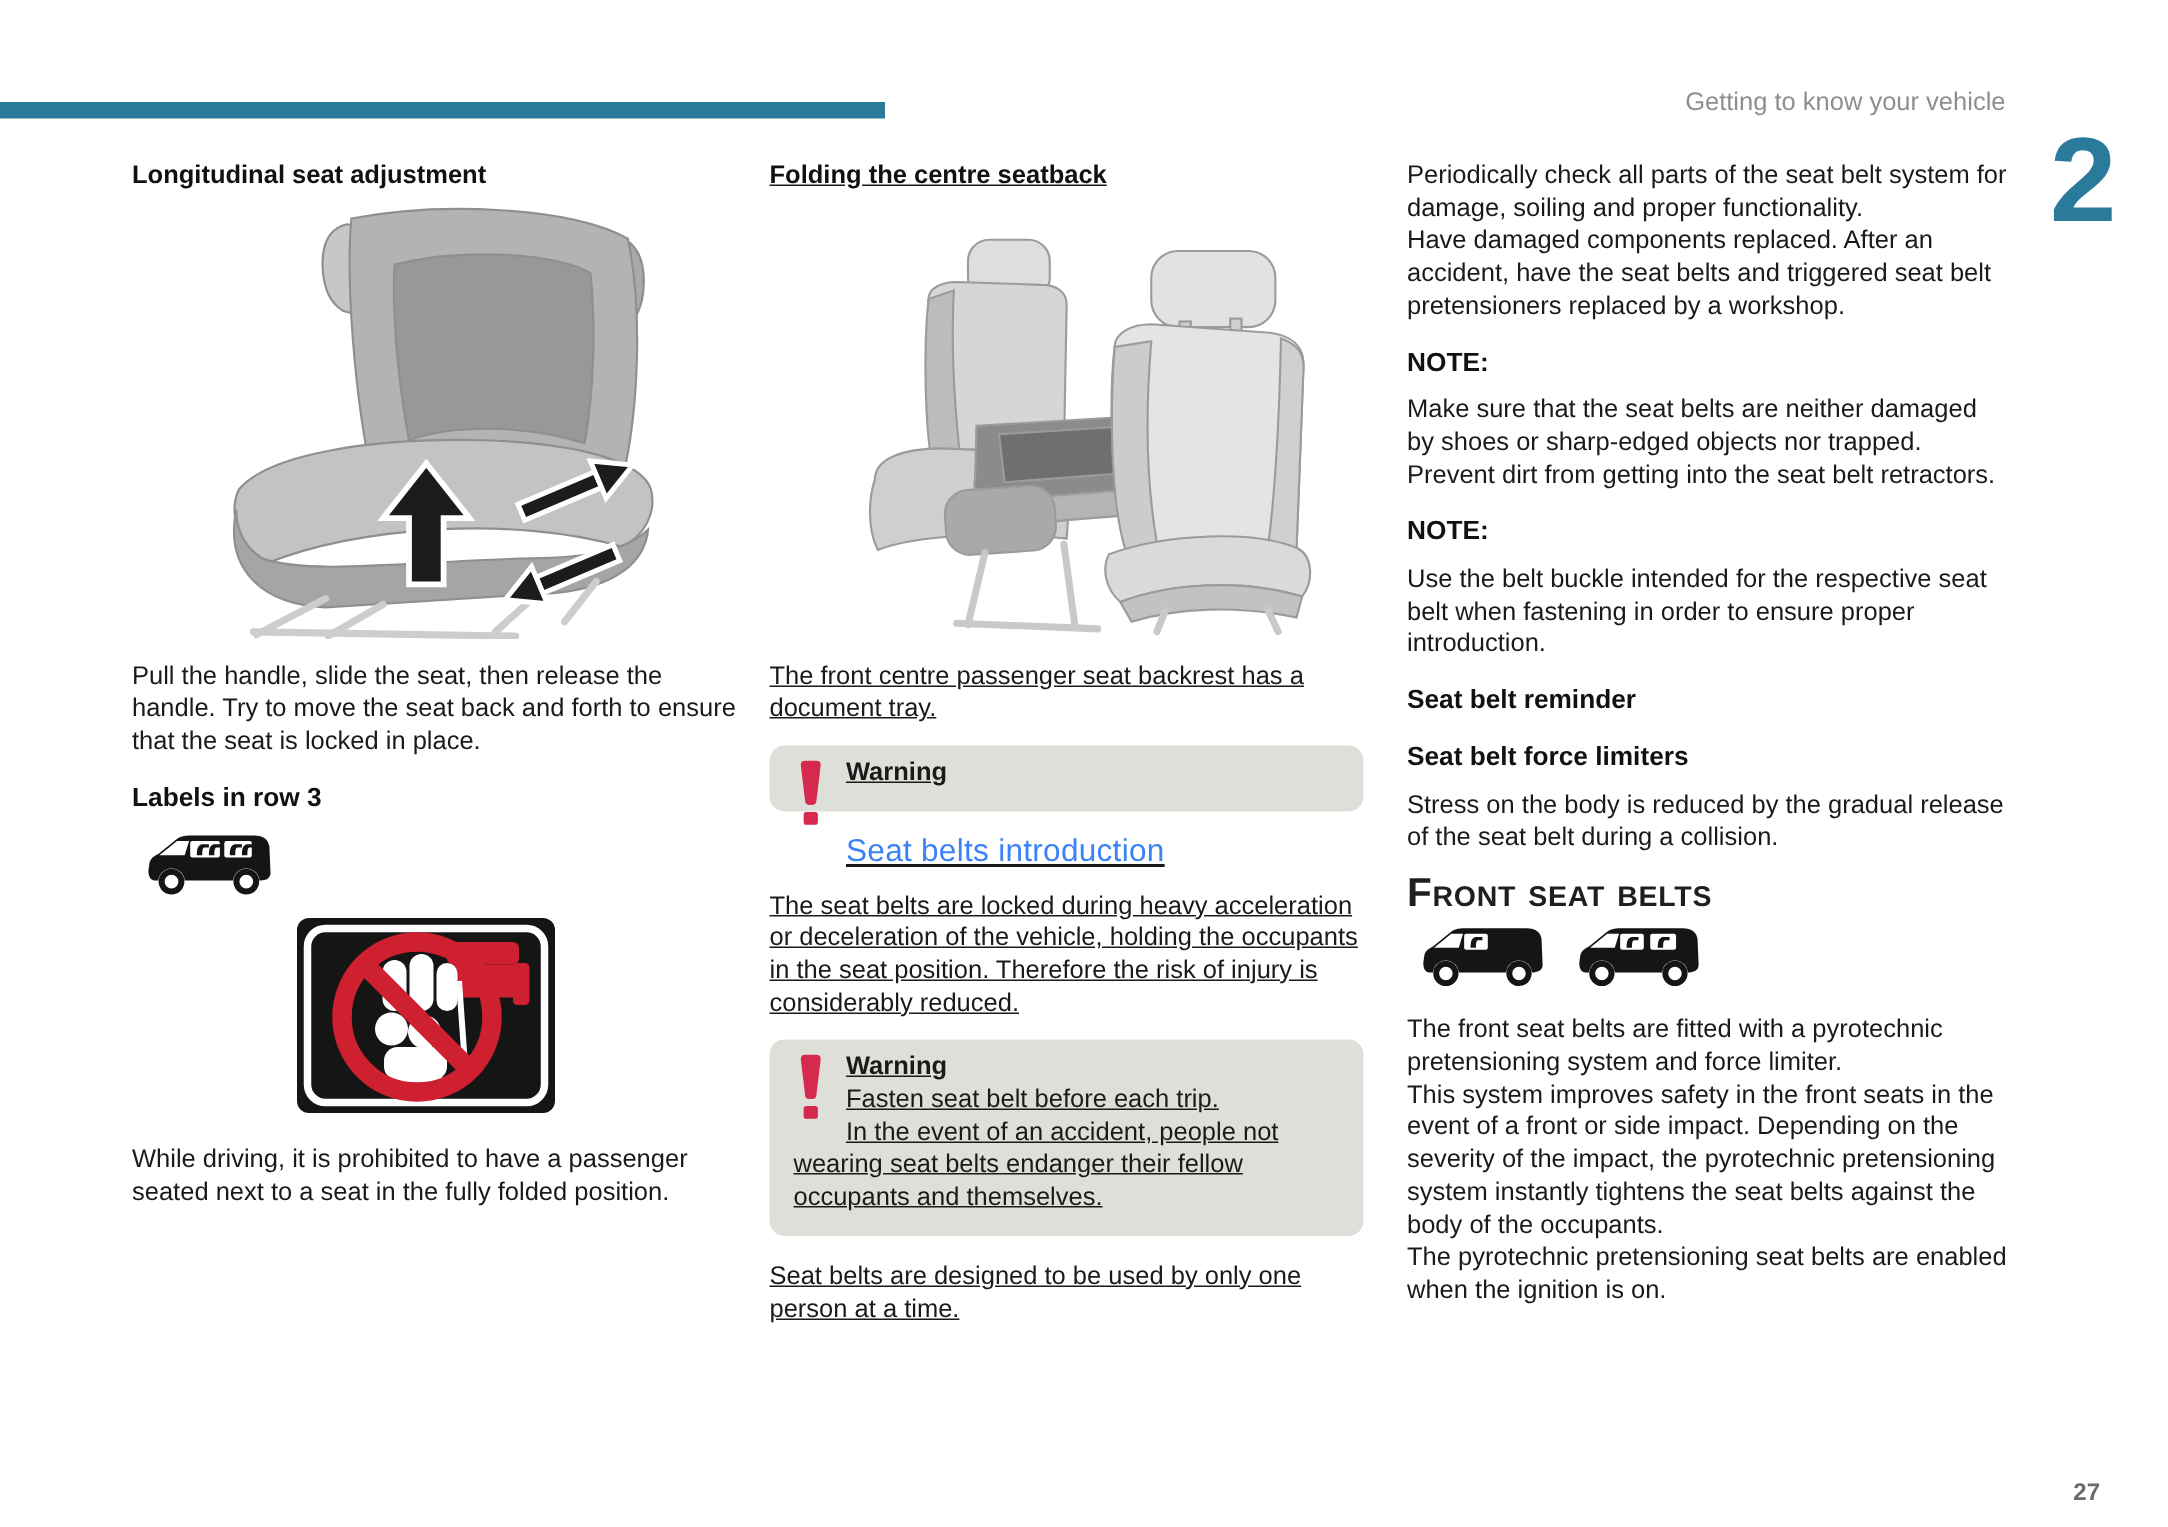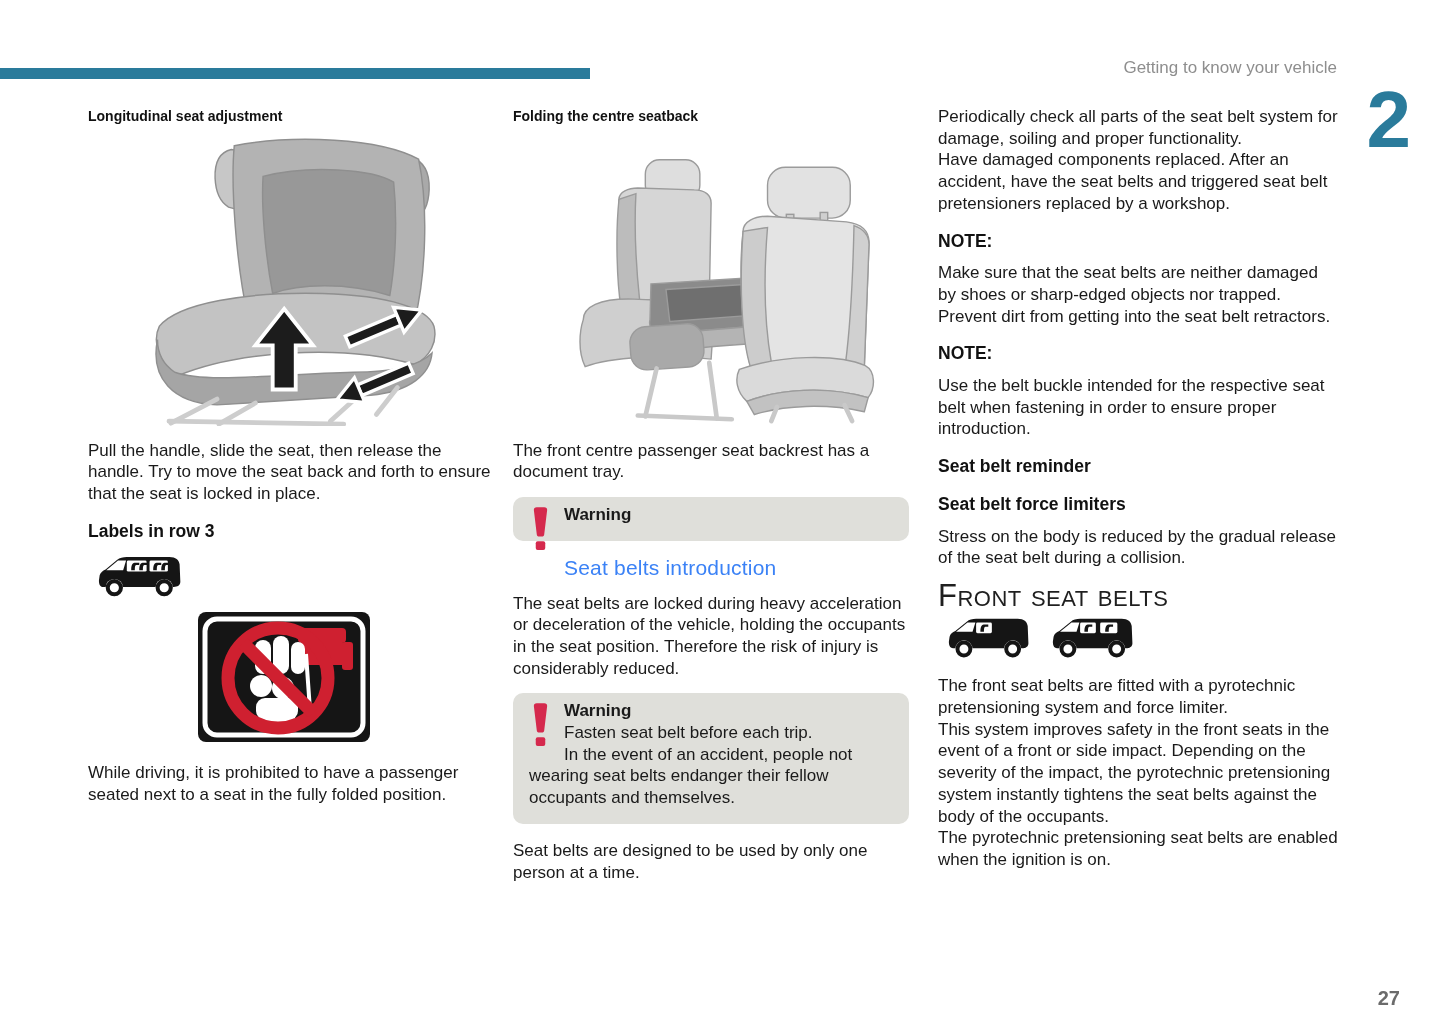--- a/index.html
+++ b/index.html
@@ -3,32 +3,32 @@
 <meta charset="utf-8">
 <style>
   html,body{margin:0;padding:0;background:#ffffff;}
   .page{
     position:relative;width:1445px;height:1018px;background:#ffffff;overflow:hidden;
     font-family:"Liberation Sans", sans-serif;color:#1a1a1a;margin-top:24px;
   }
   .topbar{position:absolute;left:0;top:44px;width:590px;height:11px;background:#2a7b9b;}
   .header-text{position:absolute;top:34px;right:108px;font-size:17px;color:#8e8e8e;}
   .chapter-num{position:absolute;top:56px;right:34px;font-size:80px;line-height:1;font-weight:bold;color:#2a7b9b;}
-  .page-num{position:absolute;top:963px;right:45px;font-size:20px;font-weight:bold;color:#6b6b6b;}
+  .page-num{position:absolute;top:963px;right:45px;font-size:16px;font-weight:bold;color:#6b6b6b;}
 
   .col{position:absolute;top:82px;font-size:17px;line-height:21.7px;}
   .col1{left:88px;width:408px;}
-  .col2{left:513px;width:396px;}
+  .col2{left:513px;width:396px;text-decoration:underline;}
   .col3{left:938px;width:400px;}
 
-  h3{font-size:14px;margin:0 0 10px 0;color:#111;}
+  h3{font-size:17px;margin:0 0 10px 0;color:#111;}
   .subhead{font-weight:bold;font-size:17.5px;margin:16px 0 10px 0;color:#111;}
   p{margin:0 0 13px 0;}
   .section-heading{font-size:21px;font-weight:normal;color:#3b82f6;margin:6px 0 14px 0;letter-spacing:0.2px;}
-  .caps-heading{font-size:31px;font-weight:normal;font-variant:small-caps;letter-spacing:0.5px;color:#1f1f1f;margin:16px 0 8px 0;}
+  .caps-heading{font-size:27px;font-weight:bold;font-variant:small-caps;letter-spacing:0.5px;color:#1f1f1f;margin:16px 0 8px 0;}
 
   .fig{display:block;margin:2px 0 14px 12px;}
   .fig1 svg,.fig2 svg{display:block;}
   .prohibit{display:block;margin:4px 0 14px 110px;}
   .van-row{display:flex;align-items:center;gap:18px;margin:4px 0 10px 8px;}
   .van-single{display:block;margin:6px 0 8px 8px;}
 
   .warnbox{
     background:#dfdfda;border-radius:10px;padding:7px 16px 15px 16px;margin:14px 0 16px 0;
   }

